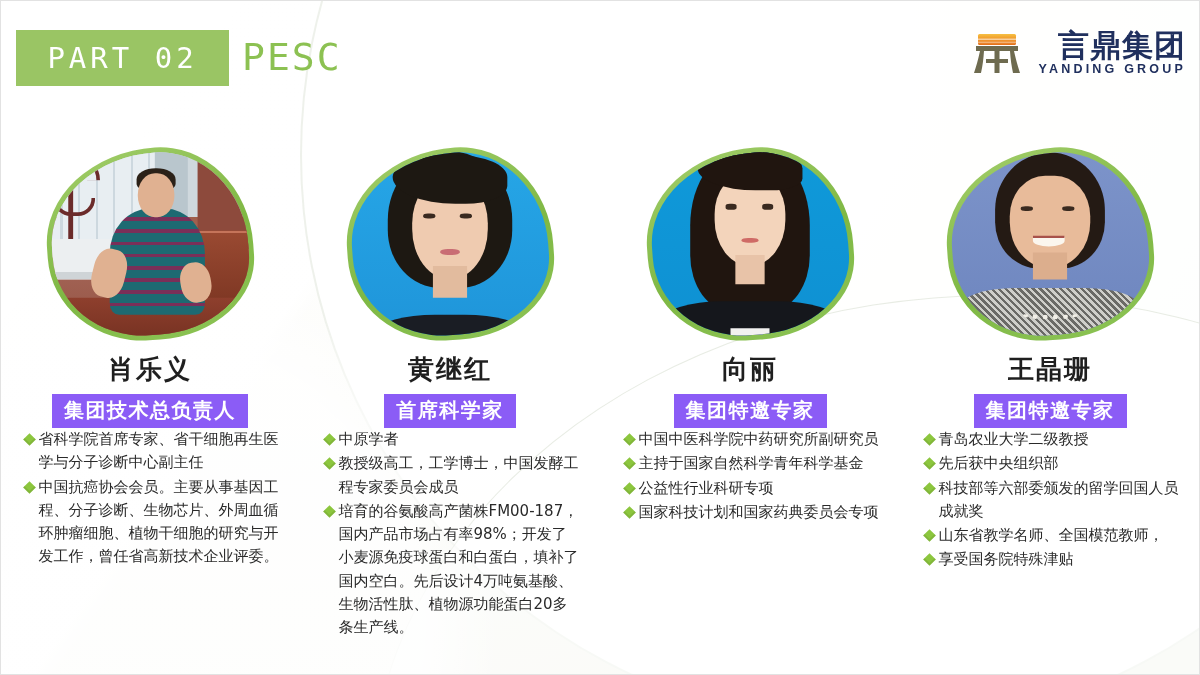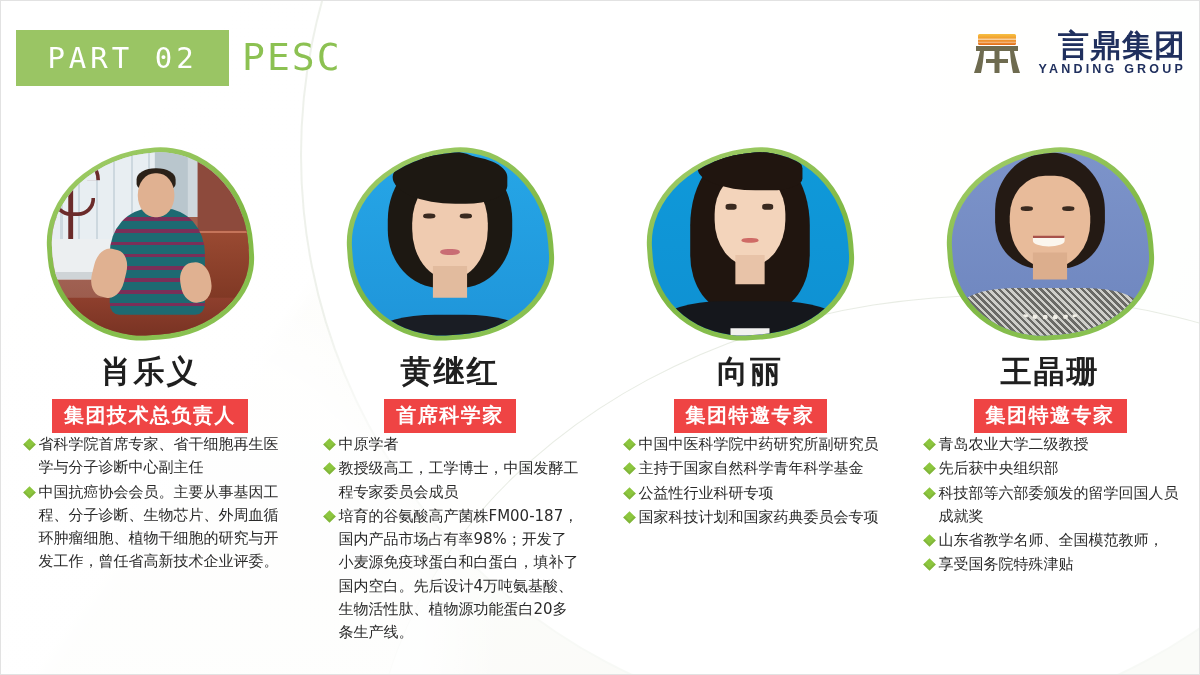--- a/index.html
+++ b/index.html
@@ -195,26 +195,26 @@
   .ph4 .pearls{ position:absolute; left:38%; bottom:16%; width:24%; height:5%;
     border-bottom:4px dotted #f0eee6; border-radius:0 0 50% 50%; }
   .ph4 .eyeL,.ph4 .eyeR{ position:absolute; top:33%; width:5%; height:2.2%;
     background:#3a2a20; border-radius:40%; }
   .ph4 .eyeL{ left:38%; } .ph4 .eyeR{ left:55%; }
   .ph4 .smile{ position:absolute; left:43%; top:46%; width:13%; height:5%;
     background:#fbf6ee; border-radius:0 0 60% 60%; border-top:2px solid #a8524b; }
 
   
   .name{
-    margin-top:16px; font-size:31px; color:#1f1f1f; font-weight:bold;
+    margin-top:16px; font-size:26px; color:#1f1f1f; font-weight:bold;
     letter-spacing:2px; line-height:1;
     font-family:"DejaVu Sans","Liberation Sans",sans-serif;
   }
   .badge{
-    margin-top:12px; background:#ef4444; color:#ffffff;
+    margin-top:12px; background:#8b5cf6; color:#ffffff;
     font-size:20px; font-weight:bold; letter-spacing:1.5px;
     padding:5px 12px 7px; line-height:1.1; white-space:nowrap;
     font-family:"DejaVu Sans","Liberation Sans",sans-serif;
   }
 
   
   .bullets{
     width:255px; align-self:center;
     display:flex; flex-direction:column; gap:1px;
   }

